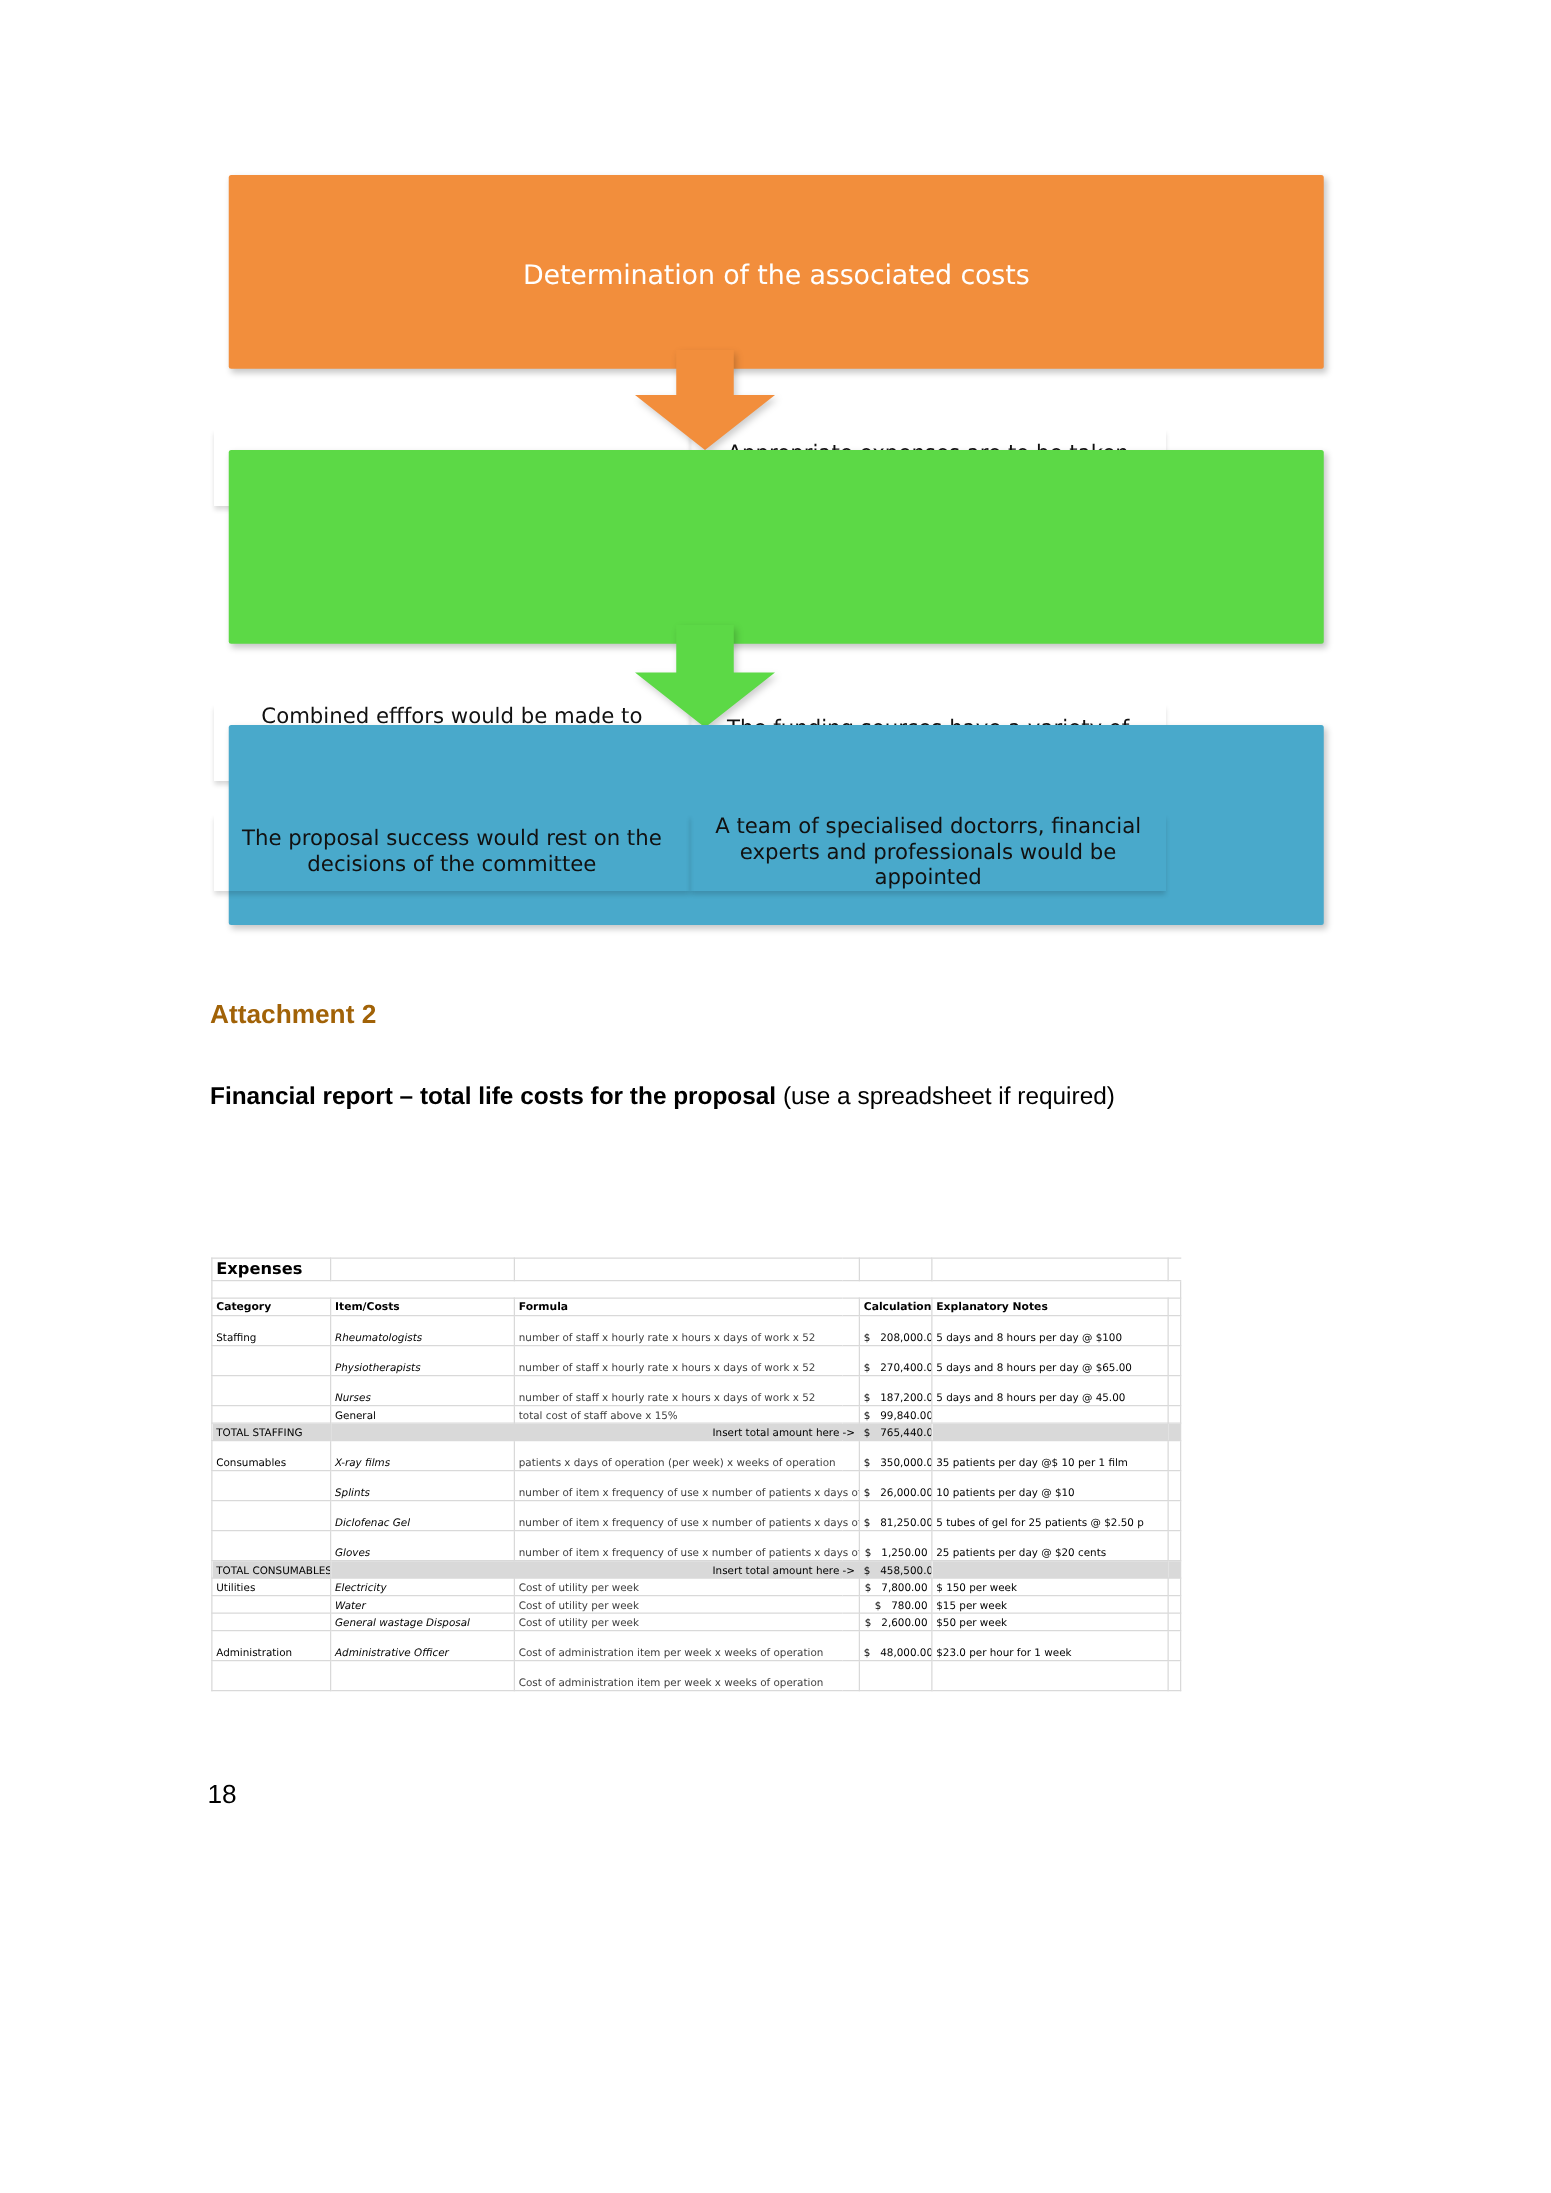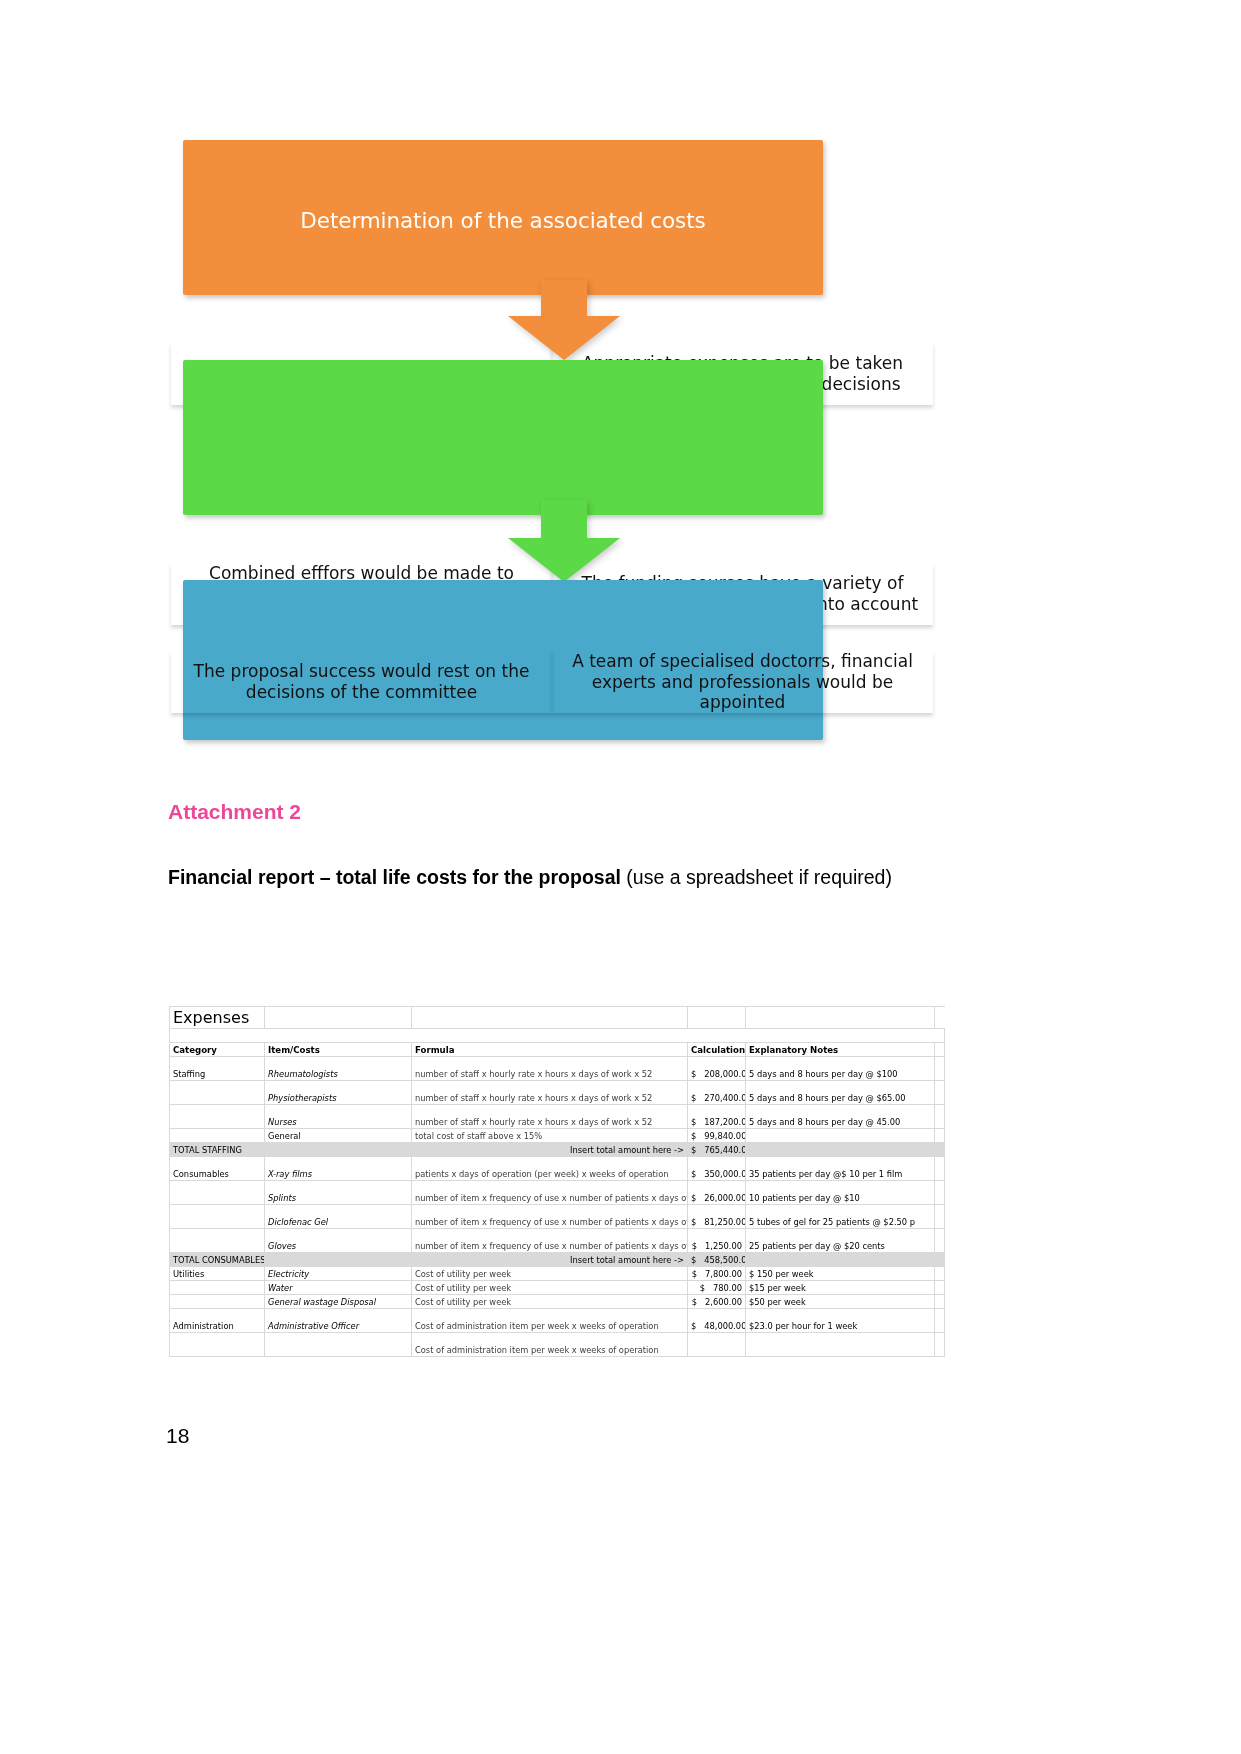--- a/index.html
+++ b/index.html
@@ -26,21 +26,21 @@
     position: absolute;
     left: 168px;
     top: 130px;
     width: 800px;
     height: 620px;
   }
 
   .stage {
     position: absolute;
     left: 15px;
-    width: 640px;
+    width: 876px;
   }
 
   .stage-band {
     position: absolute;
     left: 0;
     top: 0;
     width: 100%;
     height: 100%;
     border-radius: 2px;
     box-shadow: 2px 3px 5px rgba(0,0,0,0.22);
@@ -110,21 +110,21 @@
   #arrow1 { top: 150px; height: 80px; }
   #arrow2 { top: 370px; height: 82px; }
 
   
   .attachment-heading {
     position: absolute;
     left: 168px;
     top: 800px;
     font-size: 21px;
     font-weight: bold;
-    color: #ec4899;
+    color: #a16207;
     font-family: "Liberation Sans", sans-serif;
   }
 
   .para {
     position: absolute;
     left: 168px;
     width: 776px;
     font-size: 19.5px;
     color: #000000;
     font-family: "Liberation Sans", sans-serif;
@@ -162,22 +162,22 @@
   col.c-item { width: 147px; }
   col.c-form { width: 262px; }
   col.c-calc { width: 14px; }
   col.c-amt  { width: 58px; }
   col.c-note { width: 189px; }
   col.c-tail { width: 10px; }
 
   .title-row td {
     border: none;
     border-right: 1px solid #bfbfbf;
-    font-size: 16px;
-    font-weight: normal;
+    font-size: 13px;
+    font-weight: bold;
     padding-bottom: 1px;
     height: 20px;
     vertical-align: bottom;
   }
   .title-row td.last { border-right: none; }
   .rule-row td {
     border: none;
     border-top: 2.2px solid #000;
     height: 2px;
     padding: 0;

